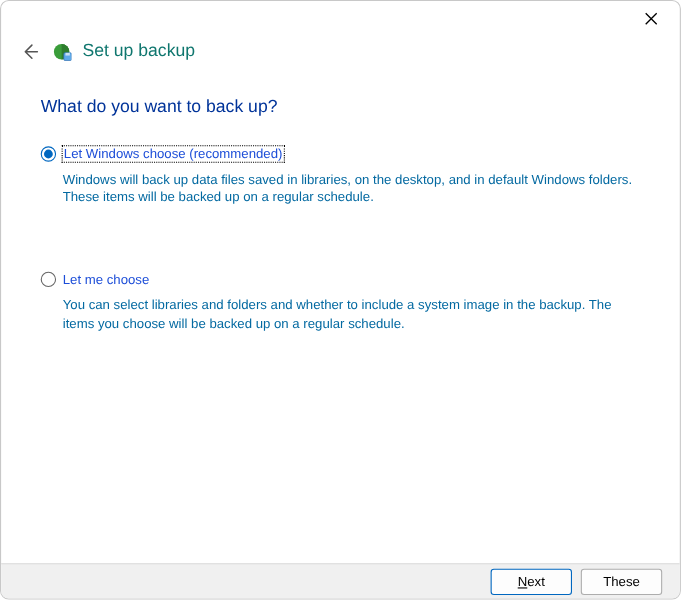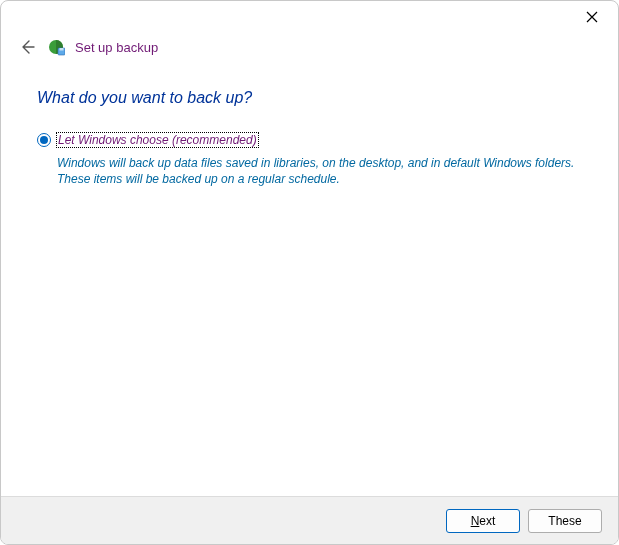--- a/index.html
+++ b/index.html
@@ -49,26 +49,25 @@
     .back-arrow svg { width: 16px; height: 16px; }
     .app-icon {
       width: 18px;
       height: 18px;
       display: flex;
       align-items: center;
       justify-content: center;
     }
     .app-icon svg { width: 18px; height: 18px; }
     .header-title {
-      font-size: 13px;
-      color: #701a75;
+      font-size: 16px;
+      color: #0f766e;
     }
     .content {
       padding: 24px 36px 0 36px;
-      font-style: italic;
     }
     .question {
       font-size: 16px;
       color: #003399;
       font-weight: 400;
       margin-bottom: 26px;
     }
     .option {
       margin-bottom: 60px;
     }
@@ -94,41 +93,41 @@
     }
     .radio.selected::after {
       content: "";
       width: 8px;
       height: 8px;
       border-radius: 50%;
       background: #0067c0;
     }
     .option-label {
       font-size: 12px;
-      color: #701a75;
+      color: #1d4ed8;
       cursor: pointer;
     }
     .option-label.focused {
       outline: 1px dotted #000;
       outline-offset: 0px;
       padding: 0 1px;
     }
     .option-desc {
       font-size: 12px;
       color: #0369a1;
       line-height: 1.35;
       margin-left: 20px;
       max-width: 520px;
     }
     .footer {
       position: absolute;
       bottom: 0;
       left: 0;
       right: 0;
-      height: 48px;
+      height: 32px;
       border-top: 1px solid #dcdcdc;
       background: #f0f0f0;
       display: flex;
       justify-content: flex-end;
       align-items: center;
       gap: 8px;
       padding-right: 16px;
     }
     .btn {
       min-width: 74px;
@@ -178,18 +177,25 @@
   <h1 class="question">What do you want to back up?</h1>
 
   <div class="option">
     <div class="option-head">
       <div class="radio selected"></div>
       <span class="option-label focused">Let Windows choose (recommended)</span>
     </div>
     <div class="option-desc">Windows will back up data files saved in libraries, on the desktop, and in default Windows folders. These items will be backed up on a regular schedule.</div>
   </div>
 
+  <div class="option">
+    <div class="option-head">
+      <div class="radio"></div>
+      <span class="option-label">Let me choose</span>
+    </div>
+    <div class="option-desc">You can select libraries and folders and whether to include a system image in the backup. The items you choose will be backed up on a regular schedule.</div>
+  </div>
 </div>
 
 <div class="footer">
   <button class="btn primary"><span class="mn">N</span><span>ext</span></button>
   <button class="btn">These</button>
 </div>
 
 </body></html>

